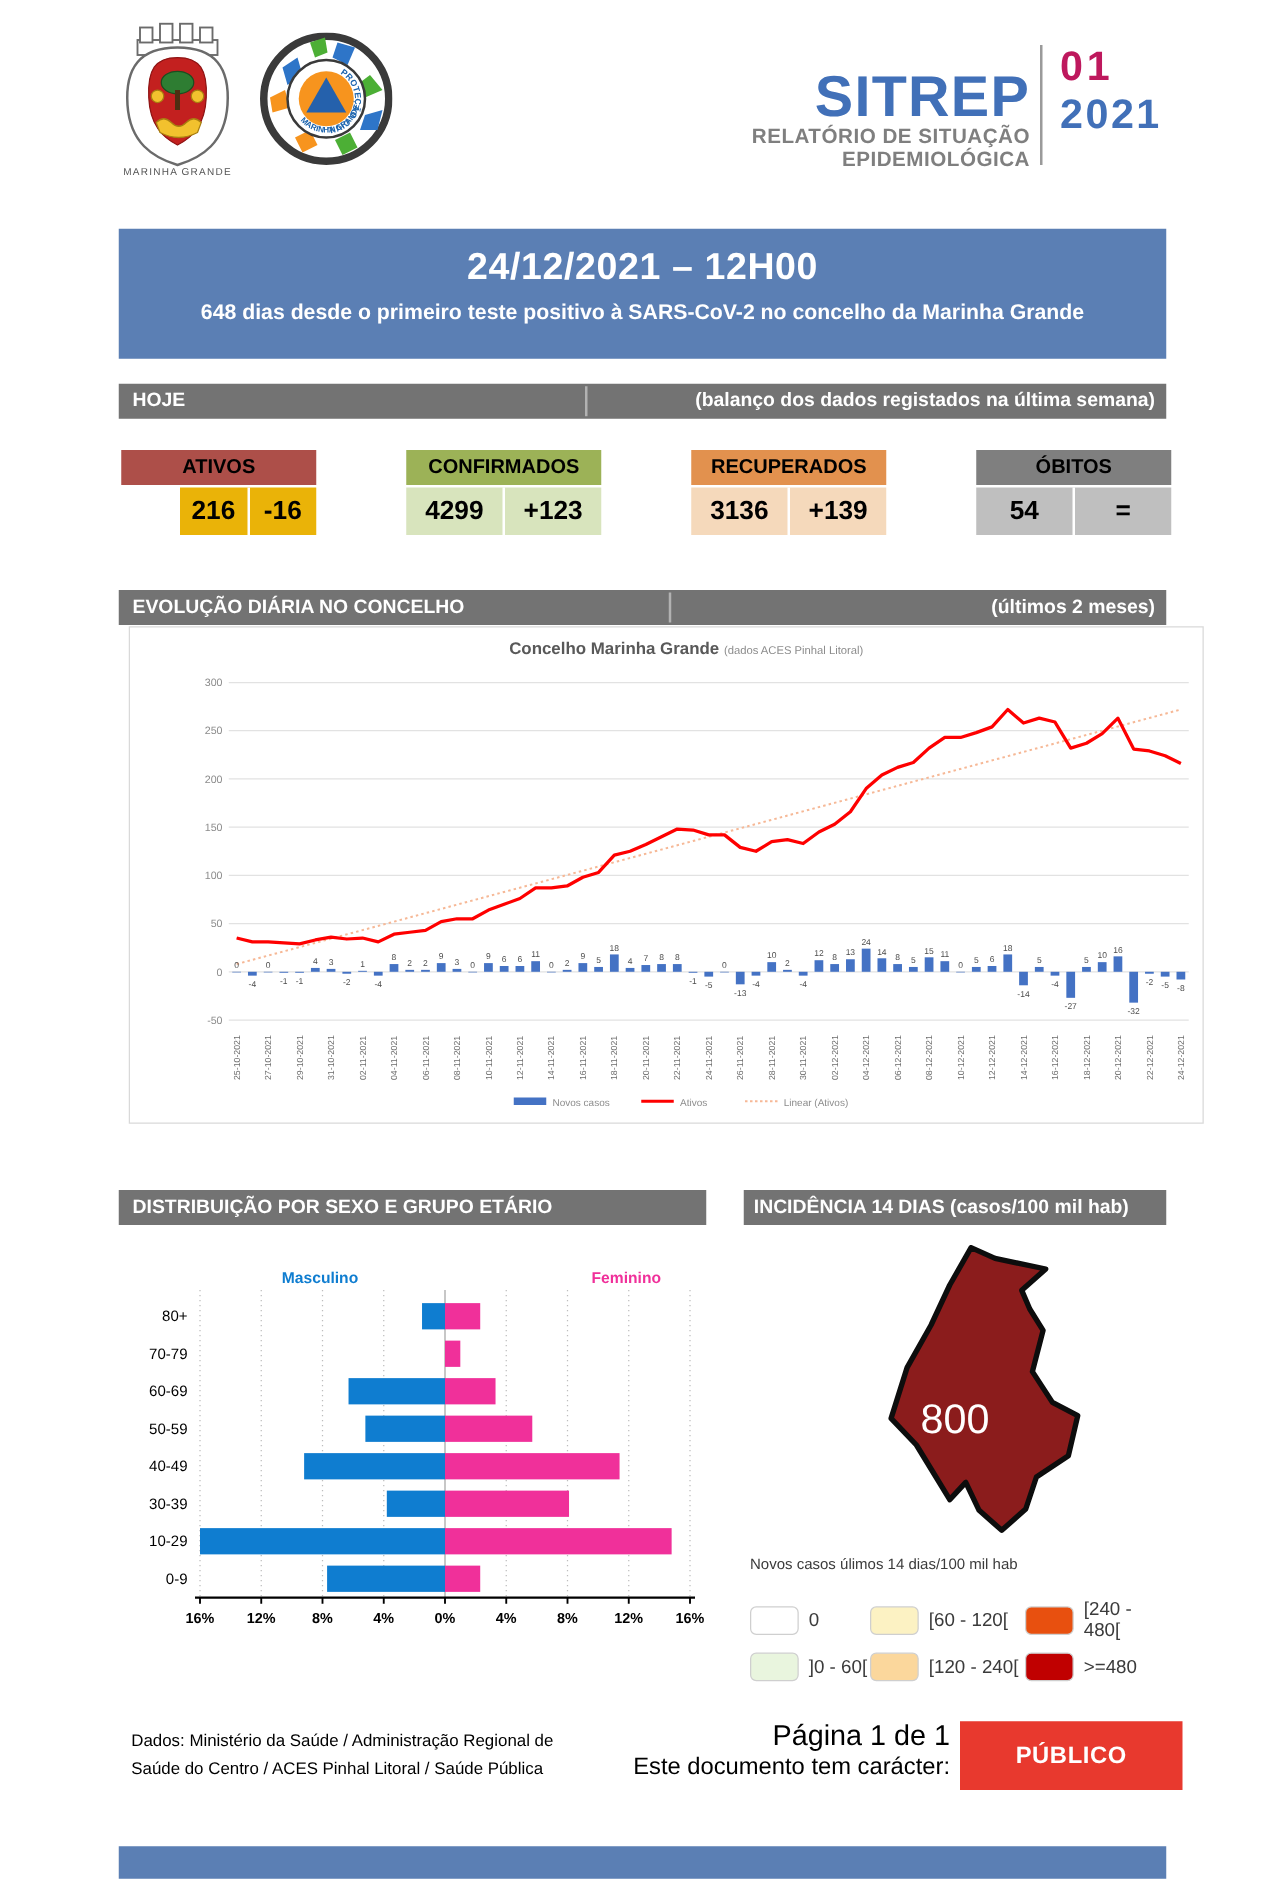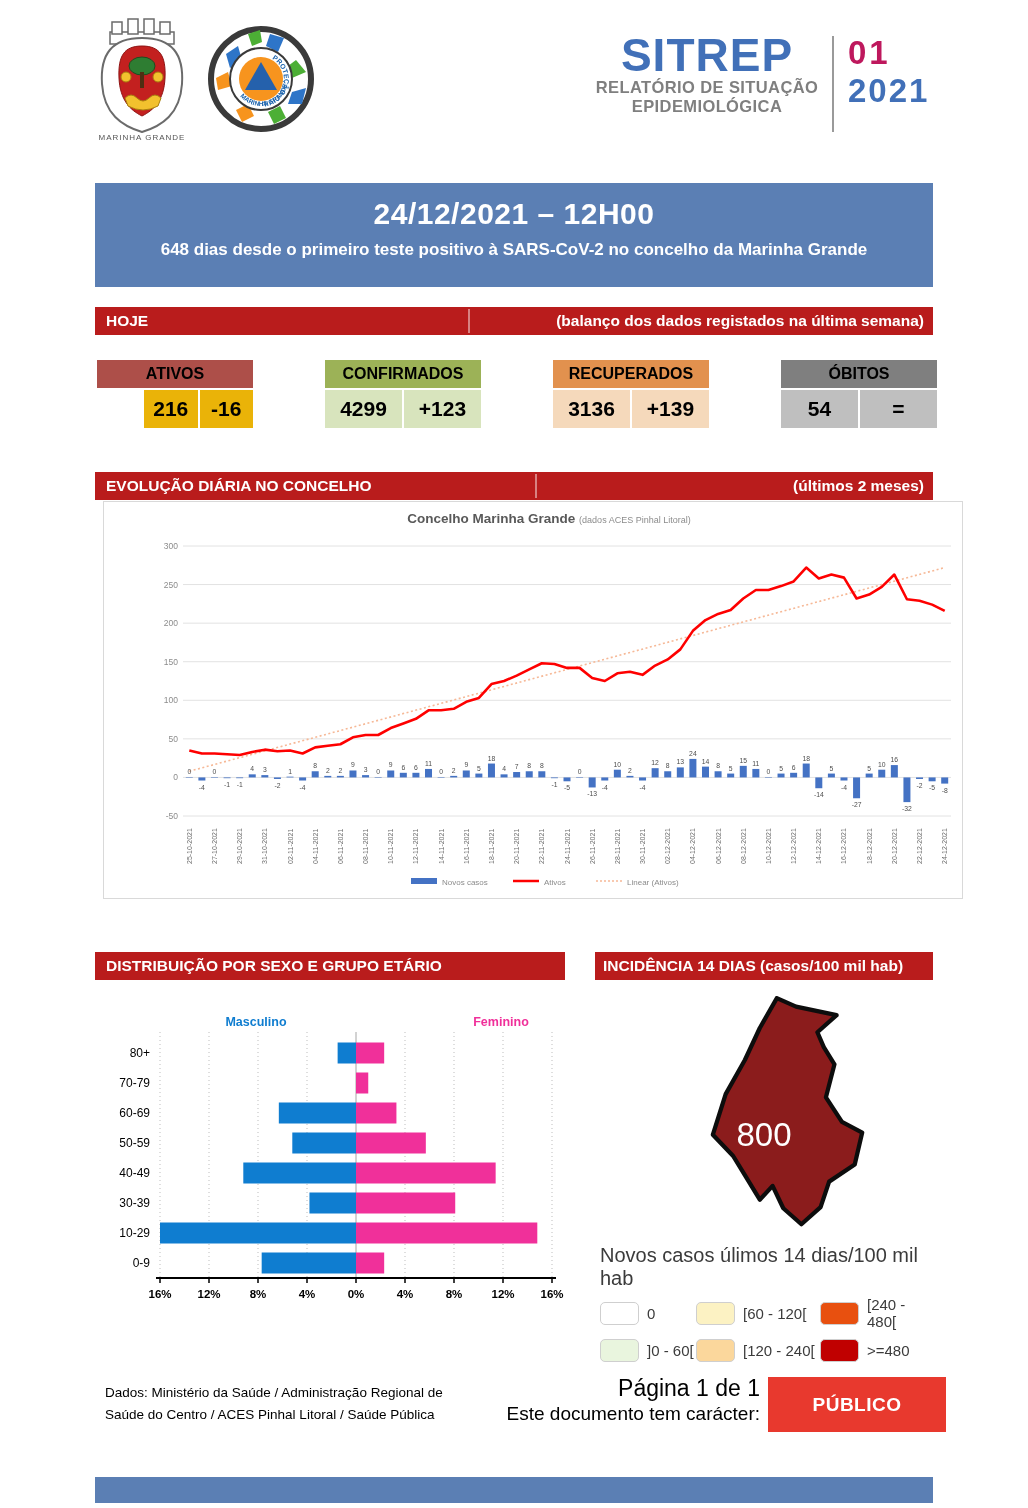--- a/index.html
+++ b/index.html
@@ -5,34 +5,34 @@
   html,body{margin:0;padding:0;background:#fff;}
   .page{position:relative;width:1028px;height:1508px;background:#fff;overflow:hidden;
         font-family:"Liberation Sans",sans-serif;color:#000;}
   
   .hdr-crest{position:absolute;left:92px;top:14px;width:100px;height:130px;}
   .hdr-civlogo{position:absolute;left:208px;top:26px;width:106px;height:106px;}
   .org-name{position:absolute;left:322px;top:52px;line-height:1.02;font-weight:800;letter-spacing:.5px;}
   .org-name .l1,.org-name .l2{display:block;font-size:26px;color:#1b63ad;}
   .org-name .l3{display:block;font-size:26px;color:#f7a11e;}
   .sitrep-block{position:absolute;left:590px;top:34px;width:350px;height:102px;display:flex;}
-  .sitrep-left{flex:1;text-align:center;padding-right:8px;}
+  .sitrep-left{flex:1;text-align:right;padding-right:8px;margin-top:22px;}
   .sitrep-title{font-size:46px;font-weight:800;color:#4170b8;line-height:.95;letter-spacing:1px;}
   .sitrep-sub{font-size:16.5px;font-weight:700;color:#7f7f7f;line-height:1.15;letter-spacing:.4px;}
   .sitrep-divider{width:2px;background:#9a9a9a;height:96px;margin-top:2px;}
   .sitrep-right{width:92px;padding-left:14px;display:flex;flex-direction:column;justify-content:flex-start;}
   .issue-num{font-size:33px;font-weight:800;color:#be185d;letter-spacing:3px;line-height:1.15;}
   .issue-year{font-size:33px;font-weight:800;color:#4170b8;letter-spacing:2px;line-height:1.15;}
   
   .date-banner{position:absolute;left:95px;top:183px;width:838px;height:104px;background:#5b7fb4;
                color:#fff;text-align:center;}
   .date-banner .t{font-size:30px;font-weight:700;margin-top:14px;letter-spacing:.5px;}
   .date-banner .s{font-size:17px;font-weight:700;margin-top:9px;}
   .date-banner .s .u{}
-  .section-bar{position:absolute;background:#b91c1c;color:#fff;height:28px;display:flex;align-items:center;
+  .section-bar{position:absolute;background:#737373;color:#fff;height:28px;display:flex;align-items:center;
                font-weight:700;font-size:15.5px;}
   .section-bar .lbl{padding-left:11px;}
   .section-bar .note{margin-left:auto;padding-right:9px;}
   .bar-div{position:absolute;top:2px;bottom:2px;width:2px;background:rgba(255,255,255,.45);}
   
   .cards{position:absolute;left:95px;top:360px;width:838px;height:68px;}
   .card{position:absolute;width:156px;top:0;}
   .card-h{height:28px;display:flex;align-items:center;justify-content:center;
           font-weight:700;font-size:16px;color:#000;}
   .card-b{margin-top:2px;height:38px;display:flex;font-size:21px;font-weight:600;}
@@ -42,21 +42,21 @@
   .chart-box{position:absolute;left:103px;top:501px;width:826px;height:396px;background:#fff;
              border:1px solid #d9d9d9;padding-left:32px;}
   .chart-title{ text-align:center;margin-top:9px;font-size:13.5px;font-weight:700;color:#595959;}
   .chart-title .sub{font-size:9px;font-weight:400;color:#8c8c8c;}
   
   .demo-bar{left:95px;top:952px;width:470px;}
   .incid-bar{left:595px;top:952px;width:338px;}
   .pyramid-wrap{position:absolute;left:100px;top:1012px;width:470px;height:300px;}
   .map-wrap{position:absolute;left:648px;top:996px;width:230px;height:240px;}
   .map-legend{position:absolute;left:600px;top:1244px;width:335px;}
-  .map-legend .lg-title{font-size:20px;color:#3b3b3b;margin-bottom:6px;}
+  .map-legend .lg-title{font-size:12px;color:#3b3b3b;margin-bottom:21px;}
   .lg-grid{display:grid;grid-template-columns:96px 124px 115px;row-gap:9px;}
   .lg-item{display:flex;align-items:center;font-size:15px;color:#3b3b3b;}
   .lg-sw{width:37px;height:21px;border-radius:5px;border:1px solid #cfcfcf;margin-right:8px;flex:none;}
   
   .src-text{position:absolute;left:105px;top:1382px;width:360px;font-size:13.5px;line-height:1.65;color:#000;}
   .pg-num{position:absolute;left:520px;top:1375px;width:240px;text-align:right;font-size:23px;color:#000;}
   .doc-cap{position:absolute;left:430px;top:1403px;width:330px;text-align:right;font-size:19px;color:#000;}
   .badge{position:absolute;left:768px;top:1377px;width:178px;height:55px;background:#e8392e;color:#fff;
          display:flex;align-items:center;justify-content:center;font-weight:700;font-size:19px;letter-spacing:.5px;}
   .bottom-bar{position:absolute;left:95px;top:1477px;width:838px;height:26px;background:#5b7fb4;}

